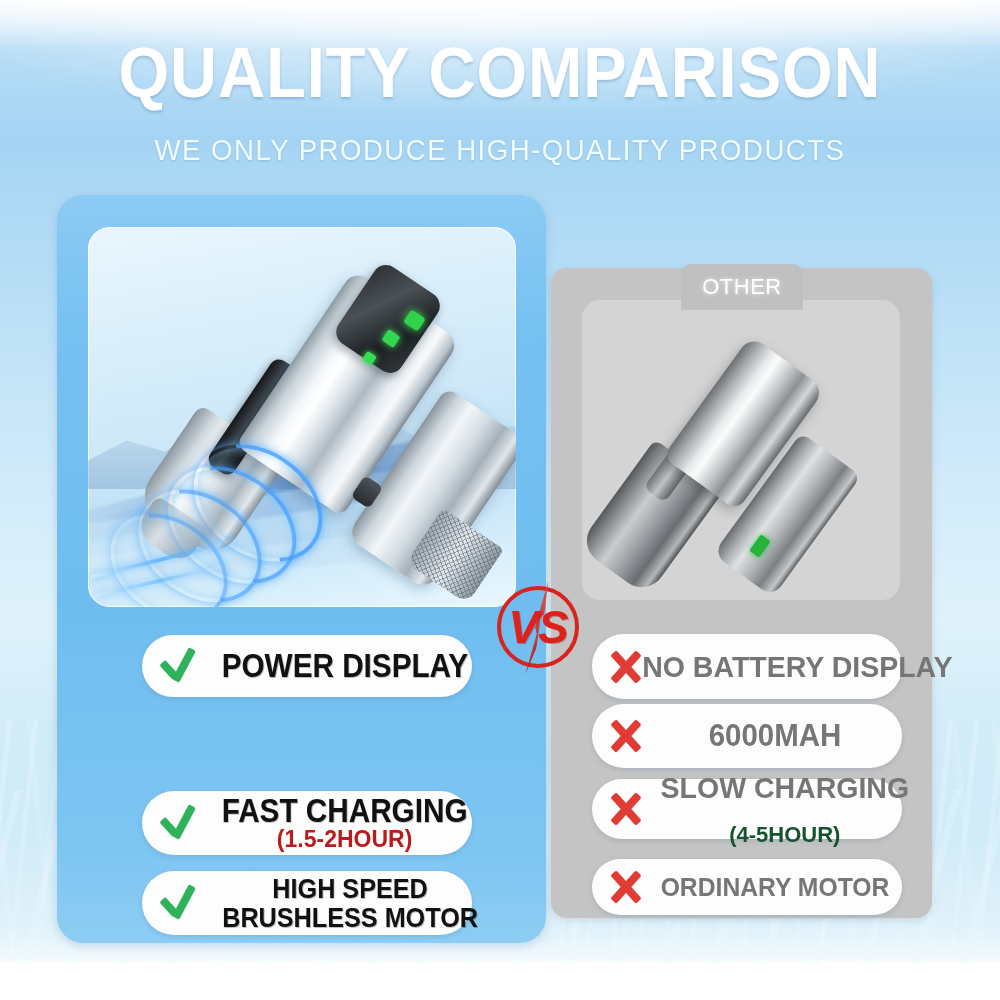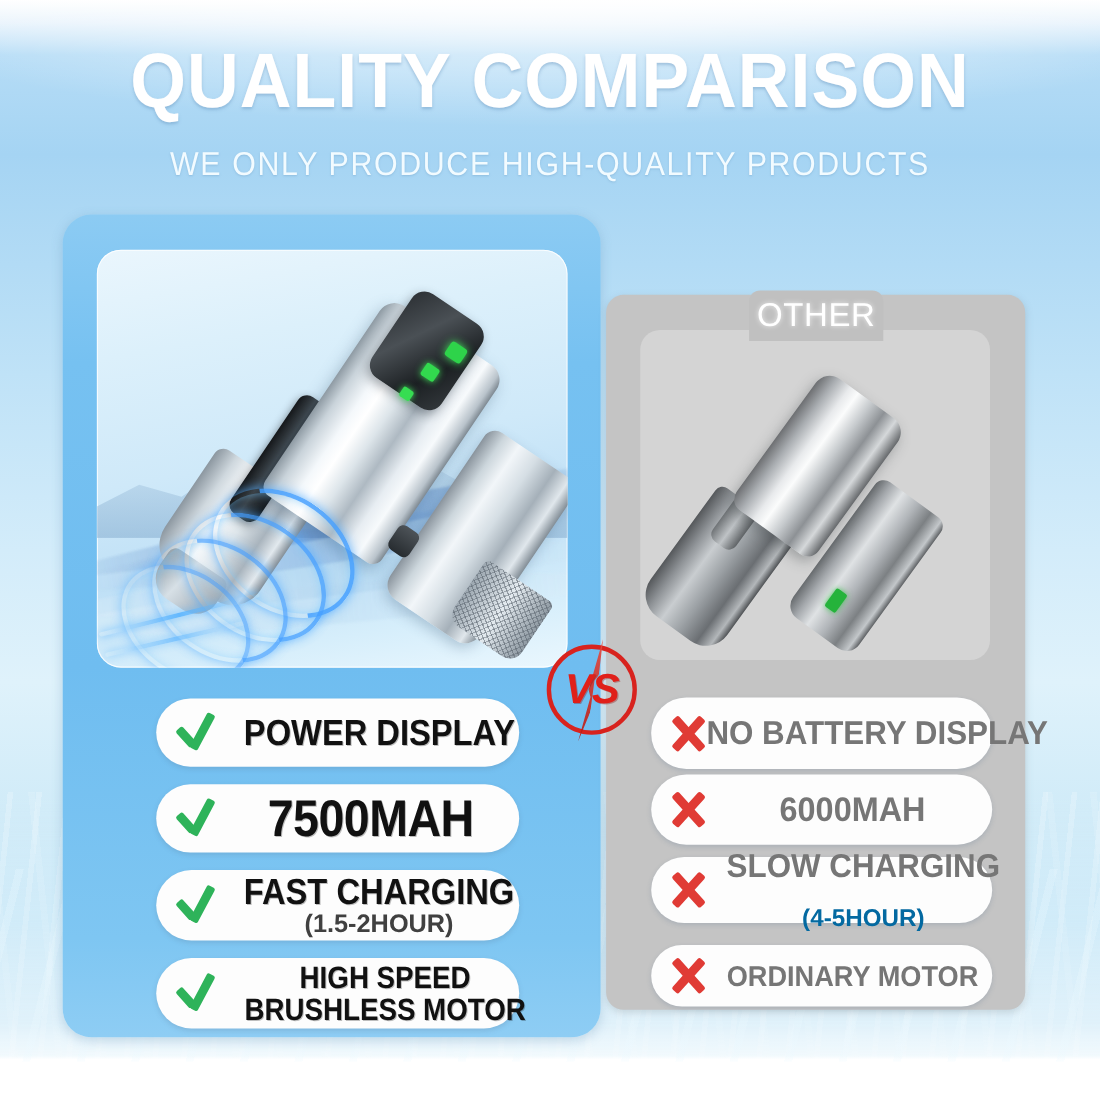--- a/index.html
+++ b/index.html
@@ -87,21 +87,21 @@
     color:#ffffff;font-size:34px;font-weight:bold;letter-spacing:.5px;
     transform:scaleX(.96);
     text-shadow:0 1px 2px rgba(20,50,110,.45);
   }
   .badge-other{
     position:absolute;left:681px;top:264px;width:122px;height:46px;
     border-radius:10px 10px 0 0;background:#c0c0c0;
     display:flex;align-items:center;justify-content:center;z-index:6;
   }
   .badge-other span{
-    color:#ffffff;font-size:30px;font-weight:normal;letter-spacing:.5px;
+    color:#ffffff;font-size:22px;font-weight:normal;letter-spacing:.5px;
     text-shadow:0 0 5px rgba(255,255,255,.75);
   }
 
   
   .img-ours{
     position:absolute;left:88px;top:227px;width:428px;height:380px;
     border-radius:22px;overflow:hidden;
     background:linear-gradient(170deg,#eaf6fd 0%,#dcf0fb 22%,#cfe9f9 48%,#bfe0f6 68%,#d6eefb 86%,#eaf7fe 100%);
     box-shadow:inset 0 0 0 1px rgba(255,255,255,.85);
   }
@@ -222,21 +222,21 @@
   }
 
   
   .vs{
     position:absolute;left:497px;top:586px;width:82px;height:82px;z-index:8;
   }
   .vs-ring{position:absolute;inset:0;border-radius:50%;
     border:4px solid #d8231e;box-sizing:border-box;}
   .vs-text{
     position:absolute;inset:0;display:flex;align-items:center;justify-content:center;
-    color:#e0201a;font-size:38px;font-weight:bold;font-style:italic;
+    color:#e0201a;font-size:46px;font-weight:bold;font-style:italic;
     letter-spacing:-1px;
     text-shadow:1px 1px 0 rgba(140,10,10,.35);
   }
   .vs-bolt{
     position:absolute;left:38px;top:-6px;width:6px;height:96px;
     background:linear-gradient(180deg,#e84b3f,#b8160f);
     transform:rotate(13deg);
     clip-path:polygon(40% 0, 100% 34%, 55% 40%, 100% 70%, 20% 100%, 52% 56%, 0 50%);
     opacity:.9;
   }
@@ -261,25 +261,25 @@
     left:18px;top:1px;background:#e03b35;border-radius:2px;}
   .xmark::before{transform:rotate(42deg);}
   .xmark::after{transform:rotate(-42deg);}
 
   .ptext{flex:1 1 auto;text-align:center;padding:0 6px;}
   .l1-ours{
     color:#111111;font-weight:bold;transform:scaleX(.9);
     text-shadow:1px 1px 0 rgba(0,0,0,.25);
     white-space:nowrap;
   }
-  .l2-ours{color:#404040;font-weight:bold;white-space:nowrap;}
+  .l2-ours{color:#b91c1c;font-weight:bold;white-space:nowrap;}
   .l1-other{
     color:#767676;font-weight:bold;transform:scaleX(.95);white-space:nowrap;
   }
-  .l2-other{color:#0369a1;font-weight:bold;white-space:nowrap;margin-top:20px;}
+  .l2-other{color:#14532d;font-weight:bold;white-space:nowrap;margin-top:20px;}
 
   .t-power{font-size:33px;line-height:36px;}
   .t-mah{font-size:47px;line-height:50px;letter-spacing:-.5px;}
   .t-fast{font-size:33px;line-height:33px;}
   .t-fast-sub{font-size:23px;line-height:25px;}
   .t-motor{font-size:28px;line-height:29px;}
 
   .t-nobat{font-size:30px;line-height:33px;margin-left:-20px;}
   .t-6000{font-size:31px;line-height:34px;}
   .t-slow{font-size:30px;line-height:31px;}
@@ -345,28 +345,20 @@
 
   <div class="pill pill-ours" style="top:635px;height:62px;">
     <span class="mark">
         <span class="check"></span>
       </span>
     <span class="ptext">
       <span class="l1-ours t-power" style="display:block;">POWER DISPLAY</span>
     </span>
   </div>
 
-  <div class="pill pill-ours" style="top:713px;height:62px;">
-    <span class="mark">
-        <span class="check"></span>
-      </span>
-    <span class="ptext">
-      <span class="l1-ours t-mah" style="display:block;">7500MAH</span>
-    </span>
-  </div>
 
   <div class="pill pill-ours" style="top:791px;height:64px;">
     <span class="mark">
         <span class="check"></span>
       </span>
     <span class="ptext">
       <span class="l1-ours t-fast" style="display:block;">FAST CHARGING</span>
       <span class="l2-ours t-fast-sub" style="display:block;">(1.5-2HOUR)</span>
     </span>
   </div>

